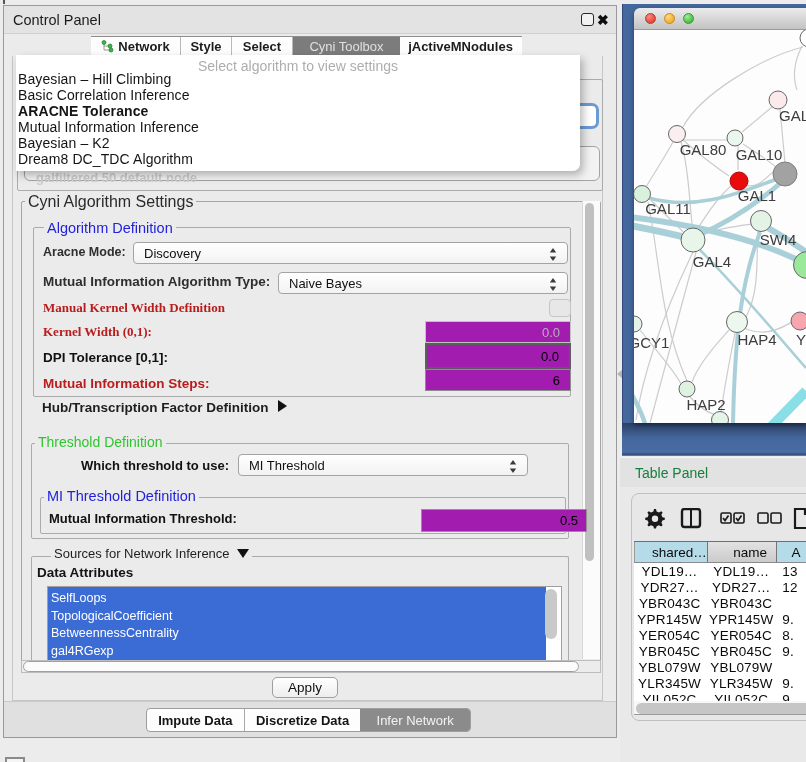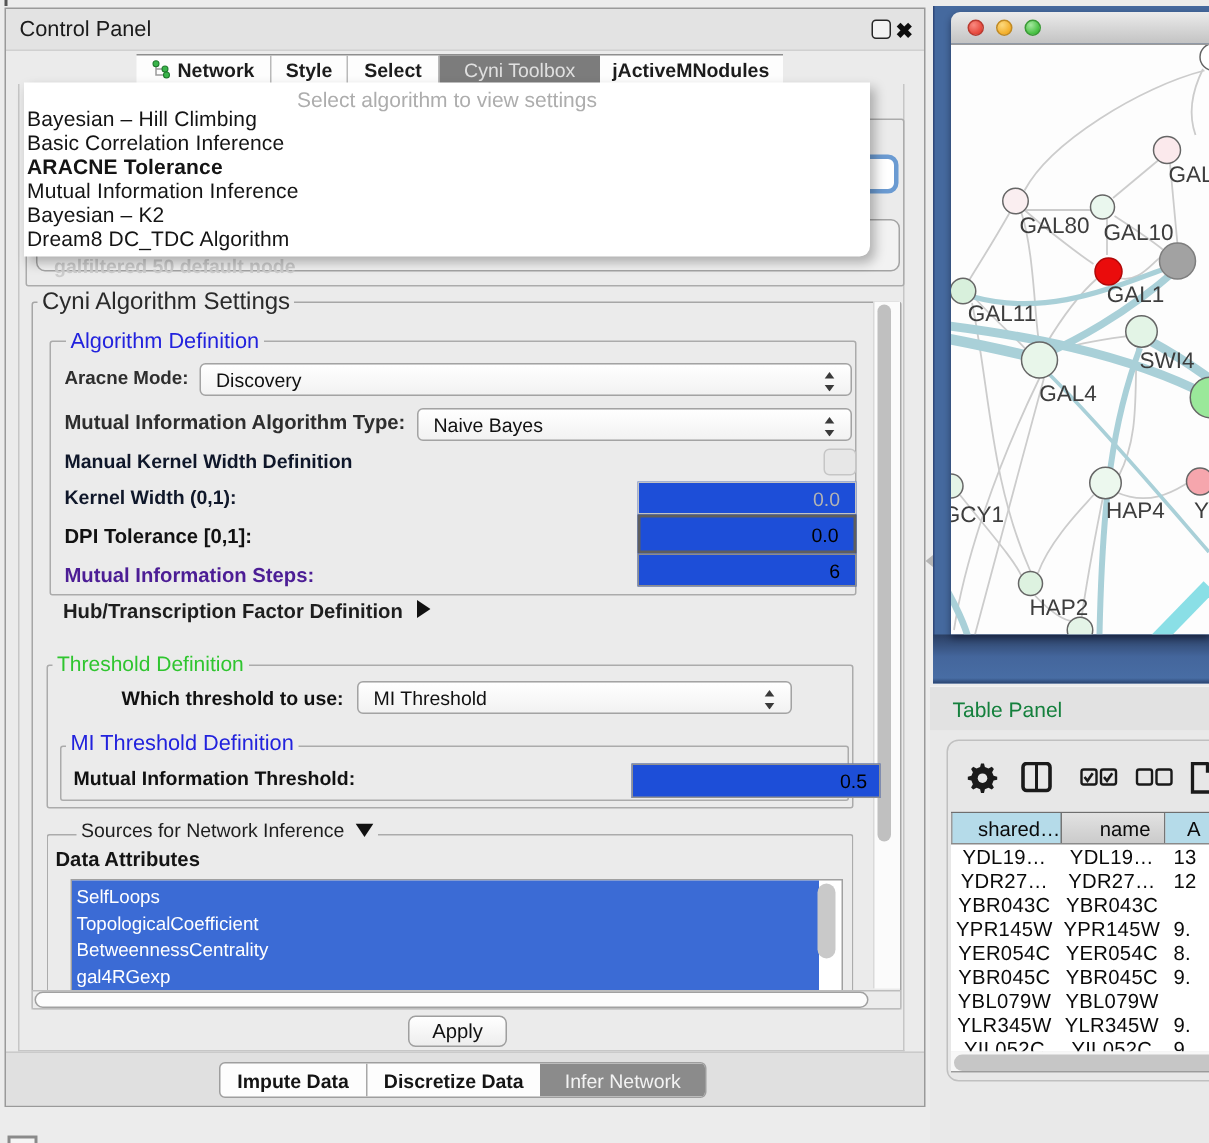--- a/index.html
+++ b/index.html
@@ -1,24 +1,24 @@
 <!DOCTYPE html>
 <html><head>
 <meta charset="utf-8">
 <style>
 * { margin:0; padding:0; box-sizing:border-box; }
 html,body { width:806px; height:762px; overflow:hidden; }
 body { position:relative; background:#ececec; font-family:"Liberation Sans", sans-serif; }
 .abs { position:absolute; }
 .b { font-weight:bold; }
 .lbl { font-size:13px; font-weight:bold; color:#2e2e2e; }
-.dis { color:#0f172a; }
+.dis { color:#b91c1c;font-family:Liberation Serif, serif; }
 .combo { position:absolute; background:linear-gradient(#ffffff,#f2f2f2); border:1px solid #a3a3a3; border-radius:4px; font-size:13px; color:#111; }
 .combo .tx { position:absolute; left:10px; top:3px; }
-.inp { position:absolute; background:#1d4ed8; border:1px solid #919191; font-size:13px; color:#111; text-align:right; padding:3px 6px 0 0; }
+.inp { position:absolute; background:#a21caf; border:1px solid #919191; font-size:13px; color:#111; text-align:right; padding:3px 6px 0 0; }
 .grp { position:absolute; border:1px solid #ababab; border-radius:2px; }
 .gl { position:absolute; background:#ebebeb; padding:0 3px; font-size:12.5px; }
 </style>
 </head>
 <body>
 
 <div class="abs" style="left:3px; top:0px; width:2px; height:4px; background:#555;"></div>
 <div class="abs" id="cp" style="left:3px; top:5px; width:614px; height:733px; border:1px solid #9a9a9a; background:#ebebeb;">
 
   <div class="abs" style="left:87px; top:30px; width:431px; height:20px; display:flex; background:#fdfdfd; border-top:1px solid #8e8e8e; font-size:13px; font-weight:bold; color:#1c1c1c;">
@@ -77,21 +77,21 @@
 
   <div class="lbl dis abs" style="left:39px; top:294px;">Manual Kernel Width Definition</div>
   <div class="abs" style="left:545px; top:293px; width:22px; height:18px; background:#e7e7e7; border:1px solid #c6c6c6; border-radius:4px;"></div>
 
   <div class="lbl dis abs" style="left:39px; top:318px;">Kernel Width (0,1):</div>
   <div class="inp" style="left:421px; top:315px; width:146px; height:22px; border-color:#c3c3c3; color:#b3b3b3; padding-right:10px;">0.0</div>
 
   <div class="lbl abs" style="left:39px; top:344px; color:#111; font-size:13.5px;">DPI Tolerance [0,1]:</div>
   <div class="inp" style="left:421px; top:337px; width:146px; height:26px; border:2px solid #5e5e5e; padding-top:4px; color:#000; padding-right:10px;">0.0</div>
 
-  <div class="lbl abs" style="left:39px; top:370px; color:#4c1d95; font-size:13.5px;">Mutual Information Steps:</div>
+  <div class="lbl abs" style="left:39px; top:370px; color:#b91c1c; font-size:13.5px;">Mutual Information Steps:</div>
   <div class="inp" style="left:421px; top:363px; width:146px; height:22px; border-color:#8c8c8c; color:#000; padding-right:10px;">6</div>
 
   <div class="abs" style="left:38px; top:394px; font-size:13.5px; font-weight:bold; color:#1e1e1e;">Hub/Transcription Factor Definition
     <svg style="margin-left:6px;" width="9" height="12" viewBox="0 0 9 12">
         <path d="M0,0 L9,6 L0,12 Z" fill="#111"></path>
       </svg></div>
 
   <div class="grp" style="left:27px; top:437px; width:538px; height:96px;"></div>
   <div class="gl" style="left:31px; top:428px; color:#2fc52f; font-size:14px;">Threshold Definition</div>
 

